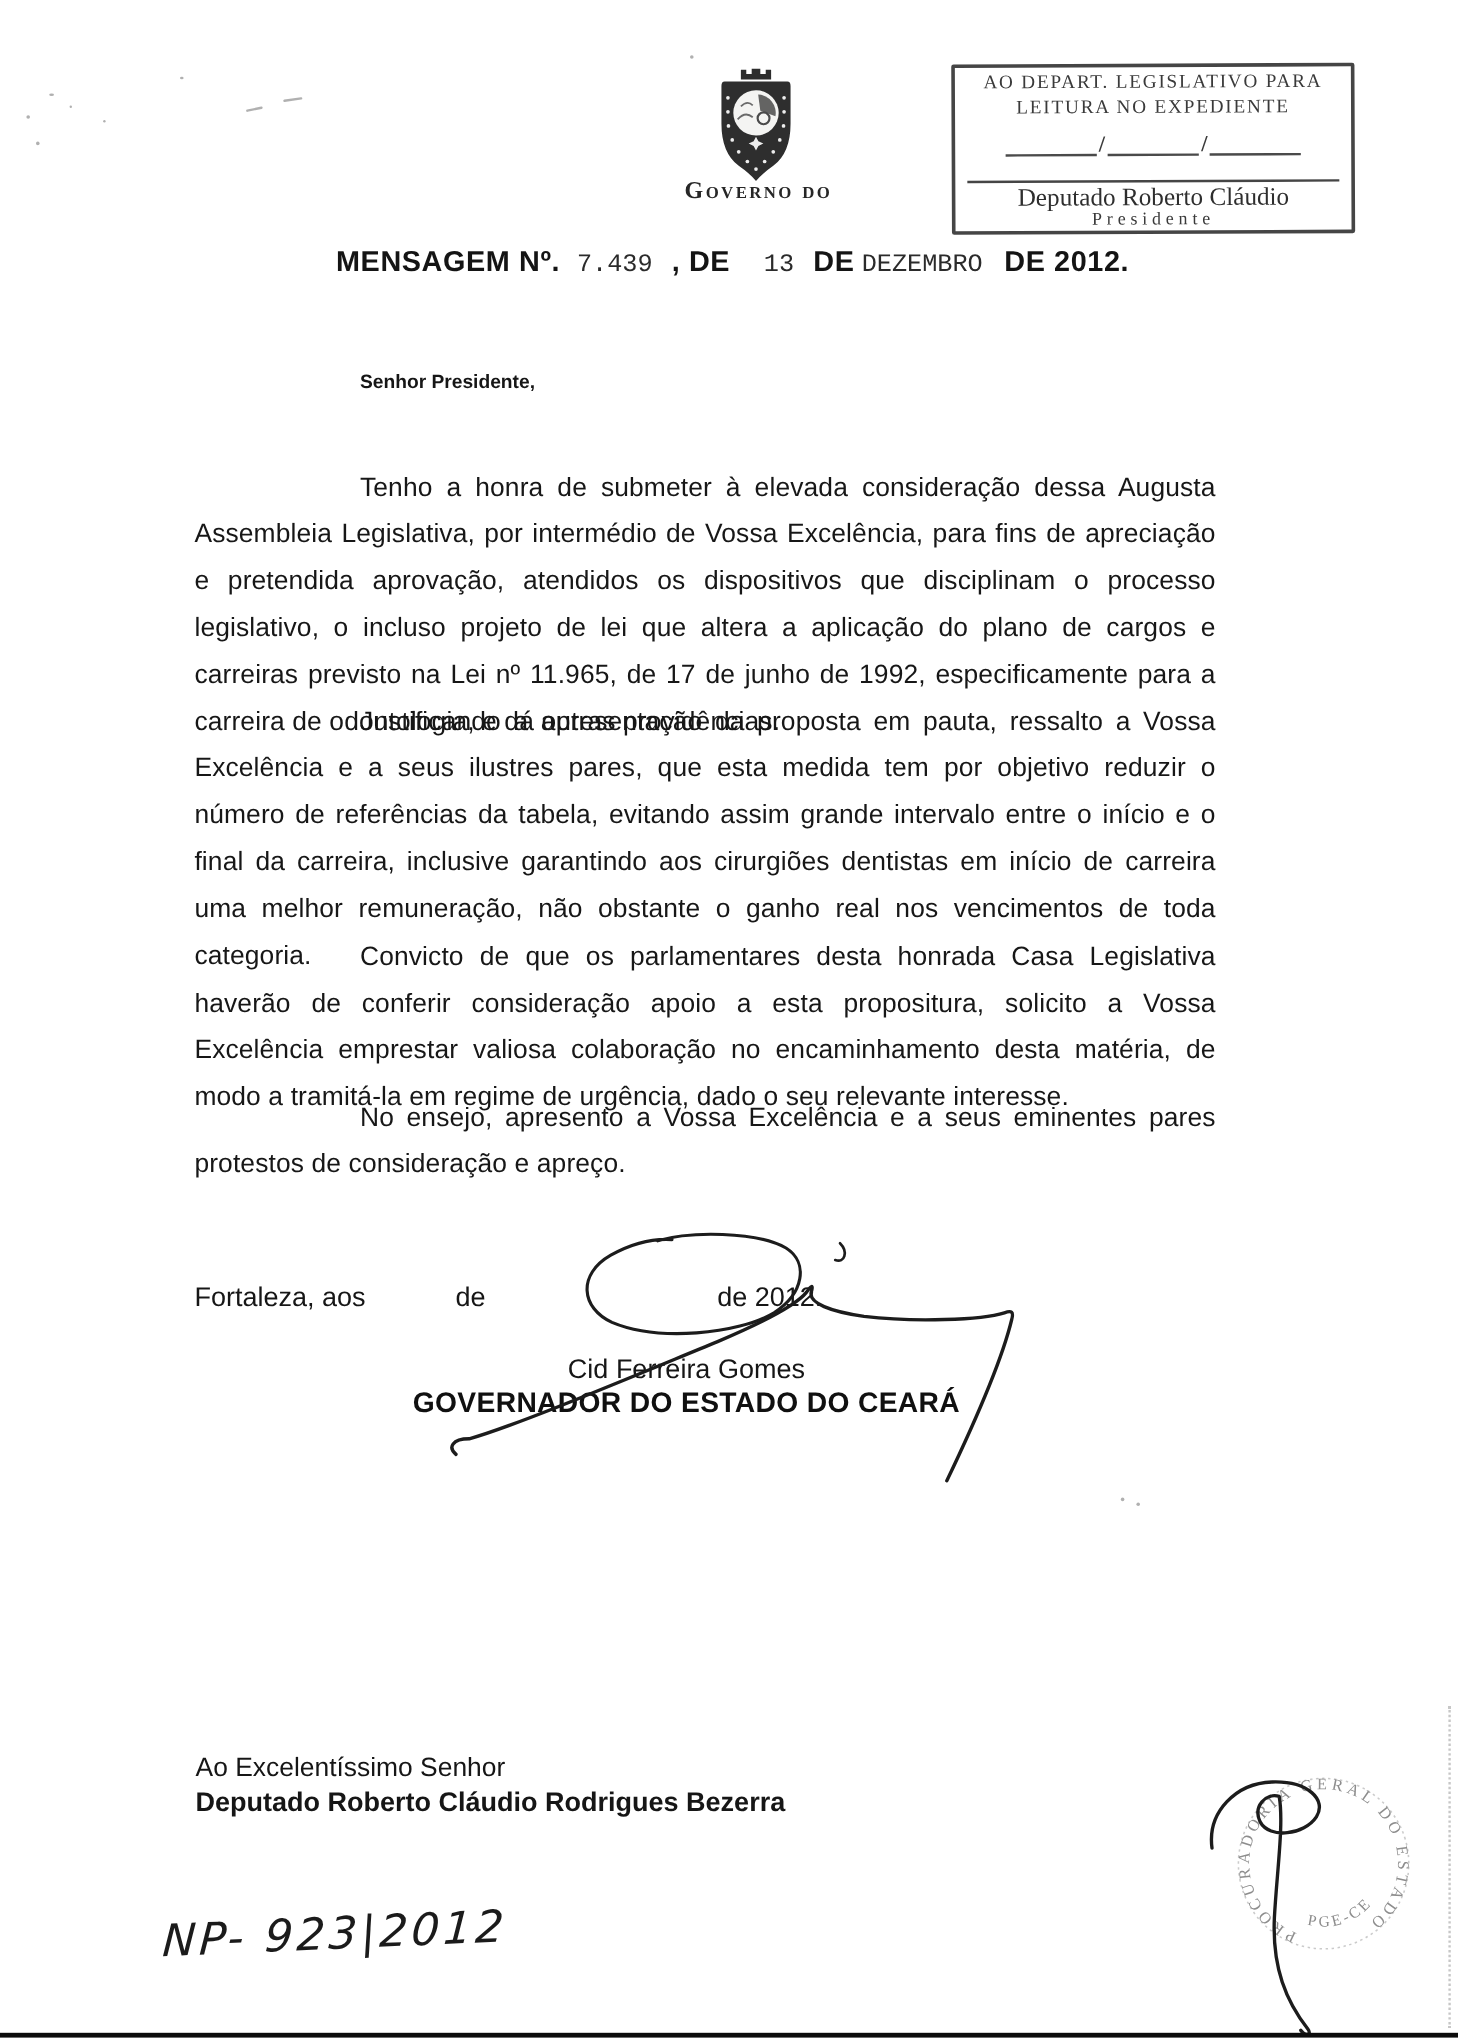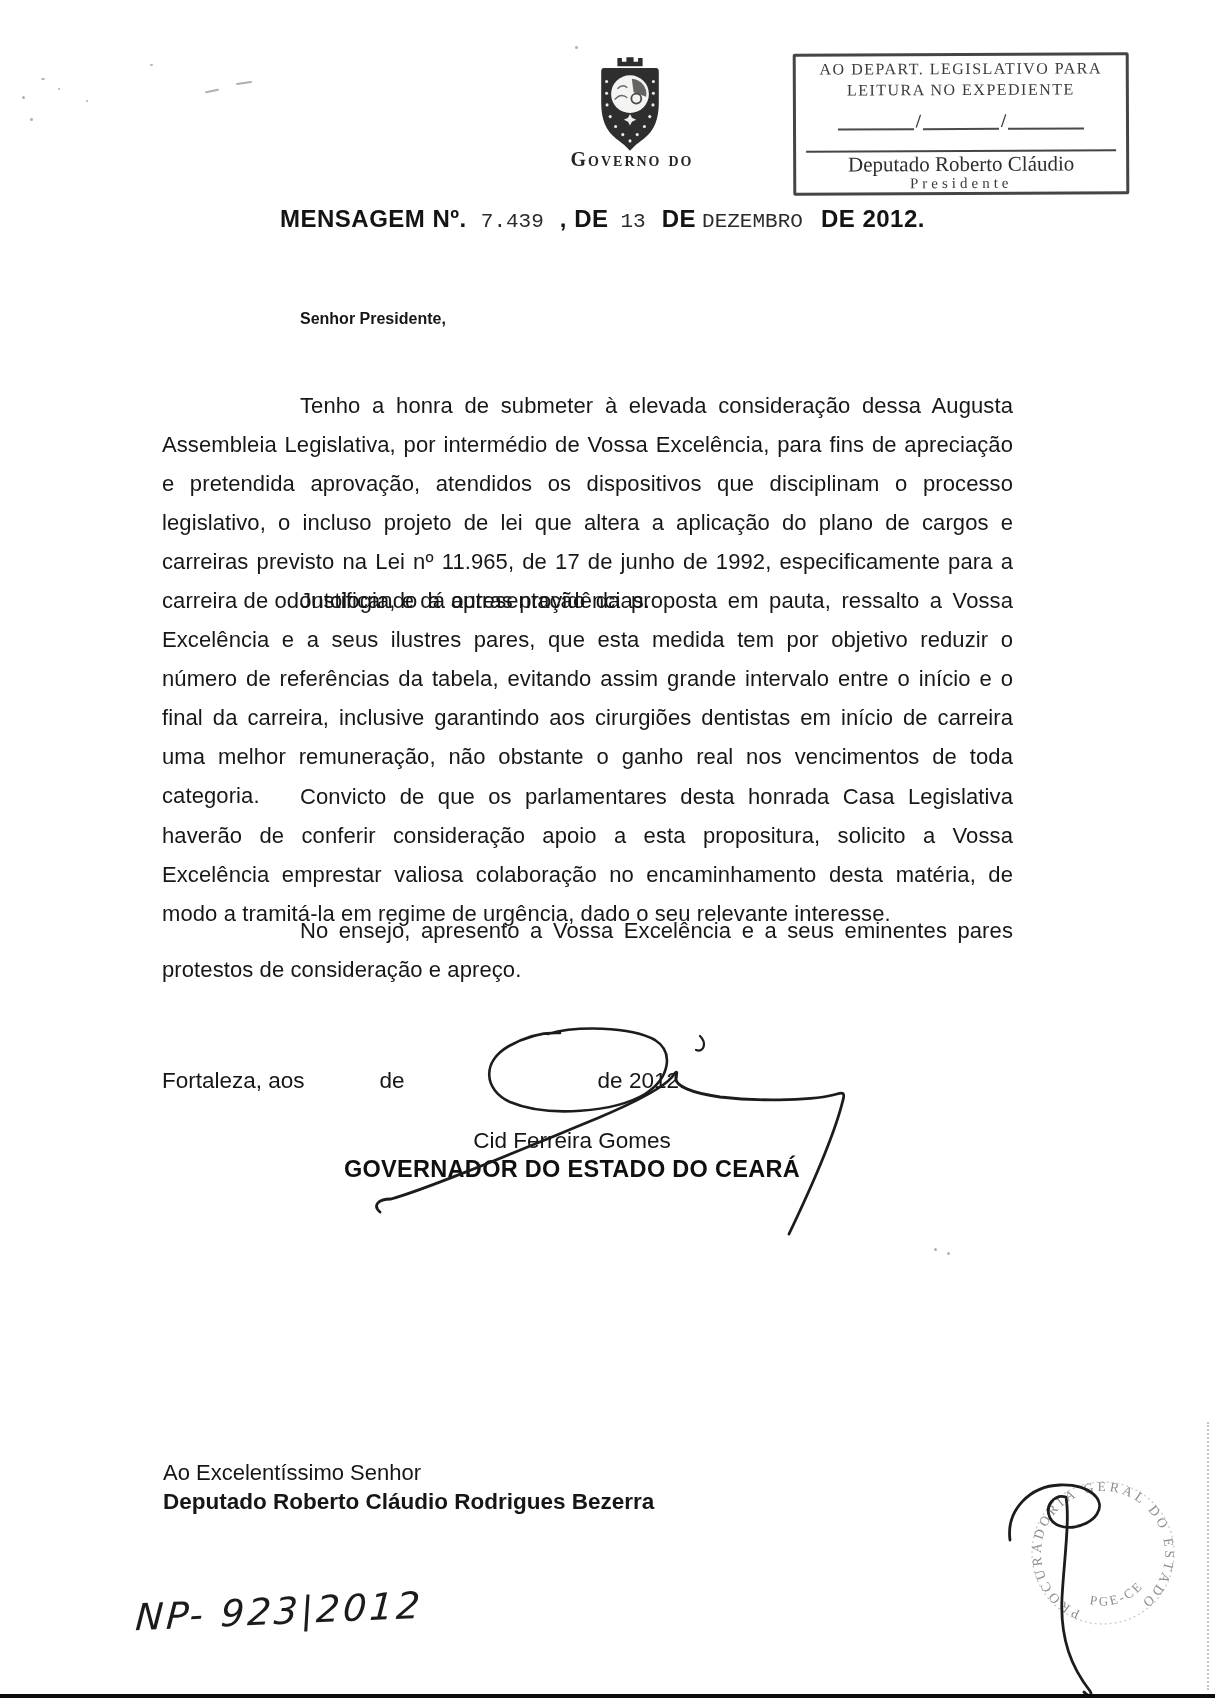--- a/index.html
+++ b/index.html
@@ -32,21 +32,21 @@
   .rbox .divider{position:absolute;left:3%;top:94px;width:94%;border-top:2px solid #454545;}
   .rbox .name{position:absolute;left:0;top:96px;width:100%;text-align:center;font-size:21px;color:#2e2e2e;}
   .rbox .ptitle{position:absolute;left:0;top:119px;width:100%;text-align:center;font-size:15px;letter-spacing:4px;}
 
   
   .title-line{position:absolute;left:280px;top:205px;white-space:nowrap;font-size:24px;color:#141414;}
   .title-line .b{font-weight:bold;letter-spacing:.5px;}
   .title-line .mono{font-family:"Liberation Mono","DejaVu Sans Mono",monospace;font-size:21px;color:#2b2b2b;}
   .t-num{margin-left:14px;}
   .t-sep1{margin-left:16px;}
-  .t-day{margin-left:12px;font-size:20px;}
+  .t-day{margin-left:28px;font-size:20px;}
   .t-sep2{margin-left:16px;}
   .t-month{margin-left:6px;font-size:20px;}
   .t-year{margin-left:18px;}
 
   
   .salutation{position:absolute;left:300px;top:310px;font-size:16px;font-weight:bold;}
   .para{position:absolute;left:162px;width:851px;font-size:22px;line-height:39px;
         text-align:justify;text-indent:138px;letter-spacing:.1px;color:#171717;}
   .p1{top:386px;} .p2{top:581px;} .p3{top:777px;} .p4{top:911px;}
 

